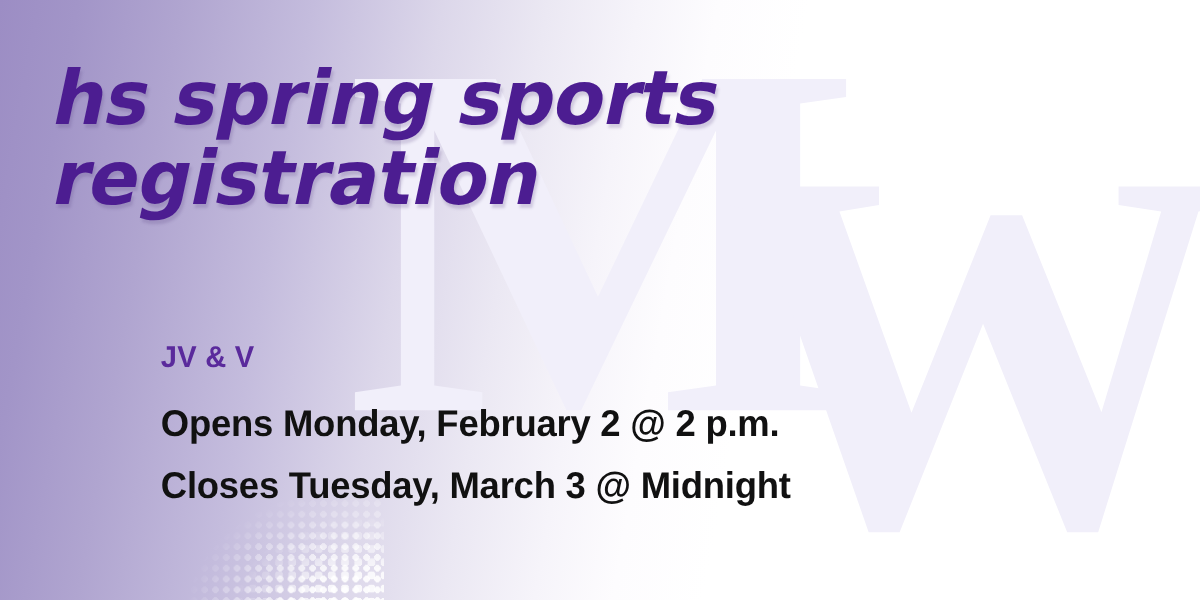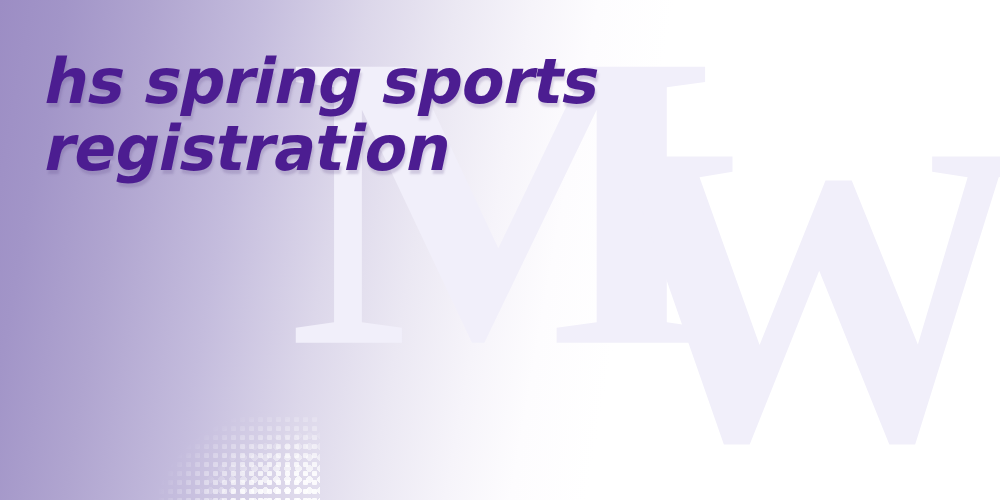--- a/index.html
+++ b/index.html
@@ -170,14 +170,19 @@
   </div>
 
   <div class="halftone"></div>
   <div class="halftone dense"></div>
 
   <div class="headline">
     <span class="headline-line">hs spring sports</span>
     <span class="headline-line">registration</span>
   </div>
 
+  <div class="info">
+    <span class="info-eyebrow">JV &amp; V</span>
+    <span class="info-line first">Opens Monday, February 2 @ 2 p.m.</span>
+    <span class="info-line second">Closes Tuesday, March 3 @ Midnight</span>
+  </div>
 
 </div>
 
 </body></html>

